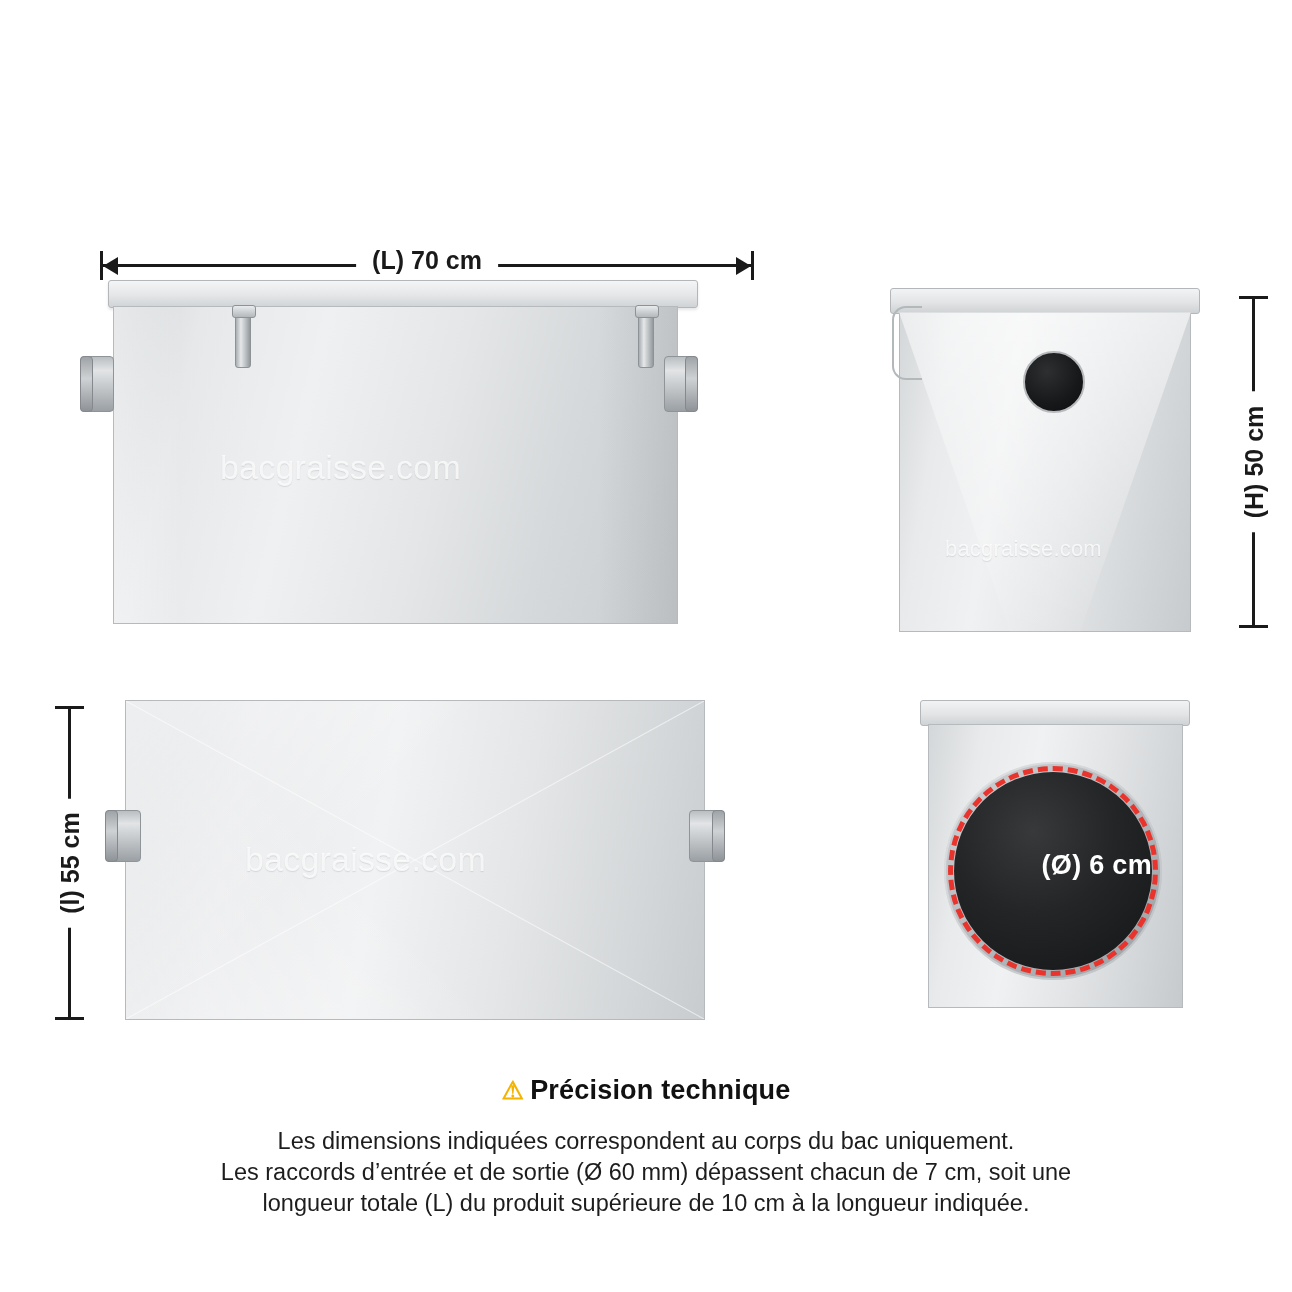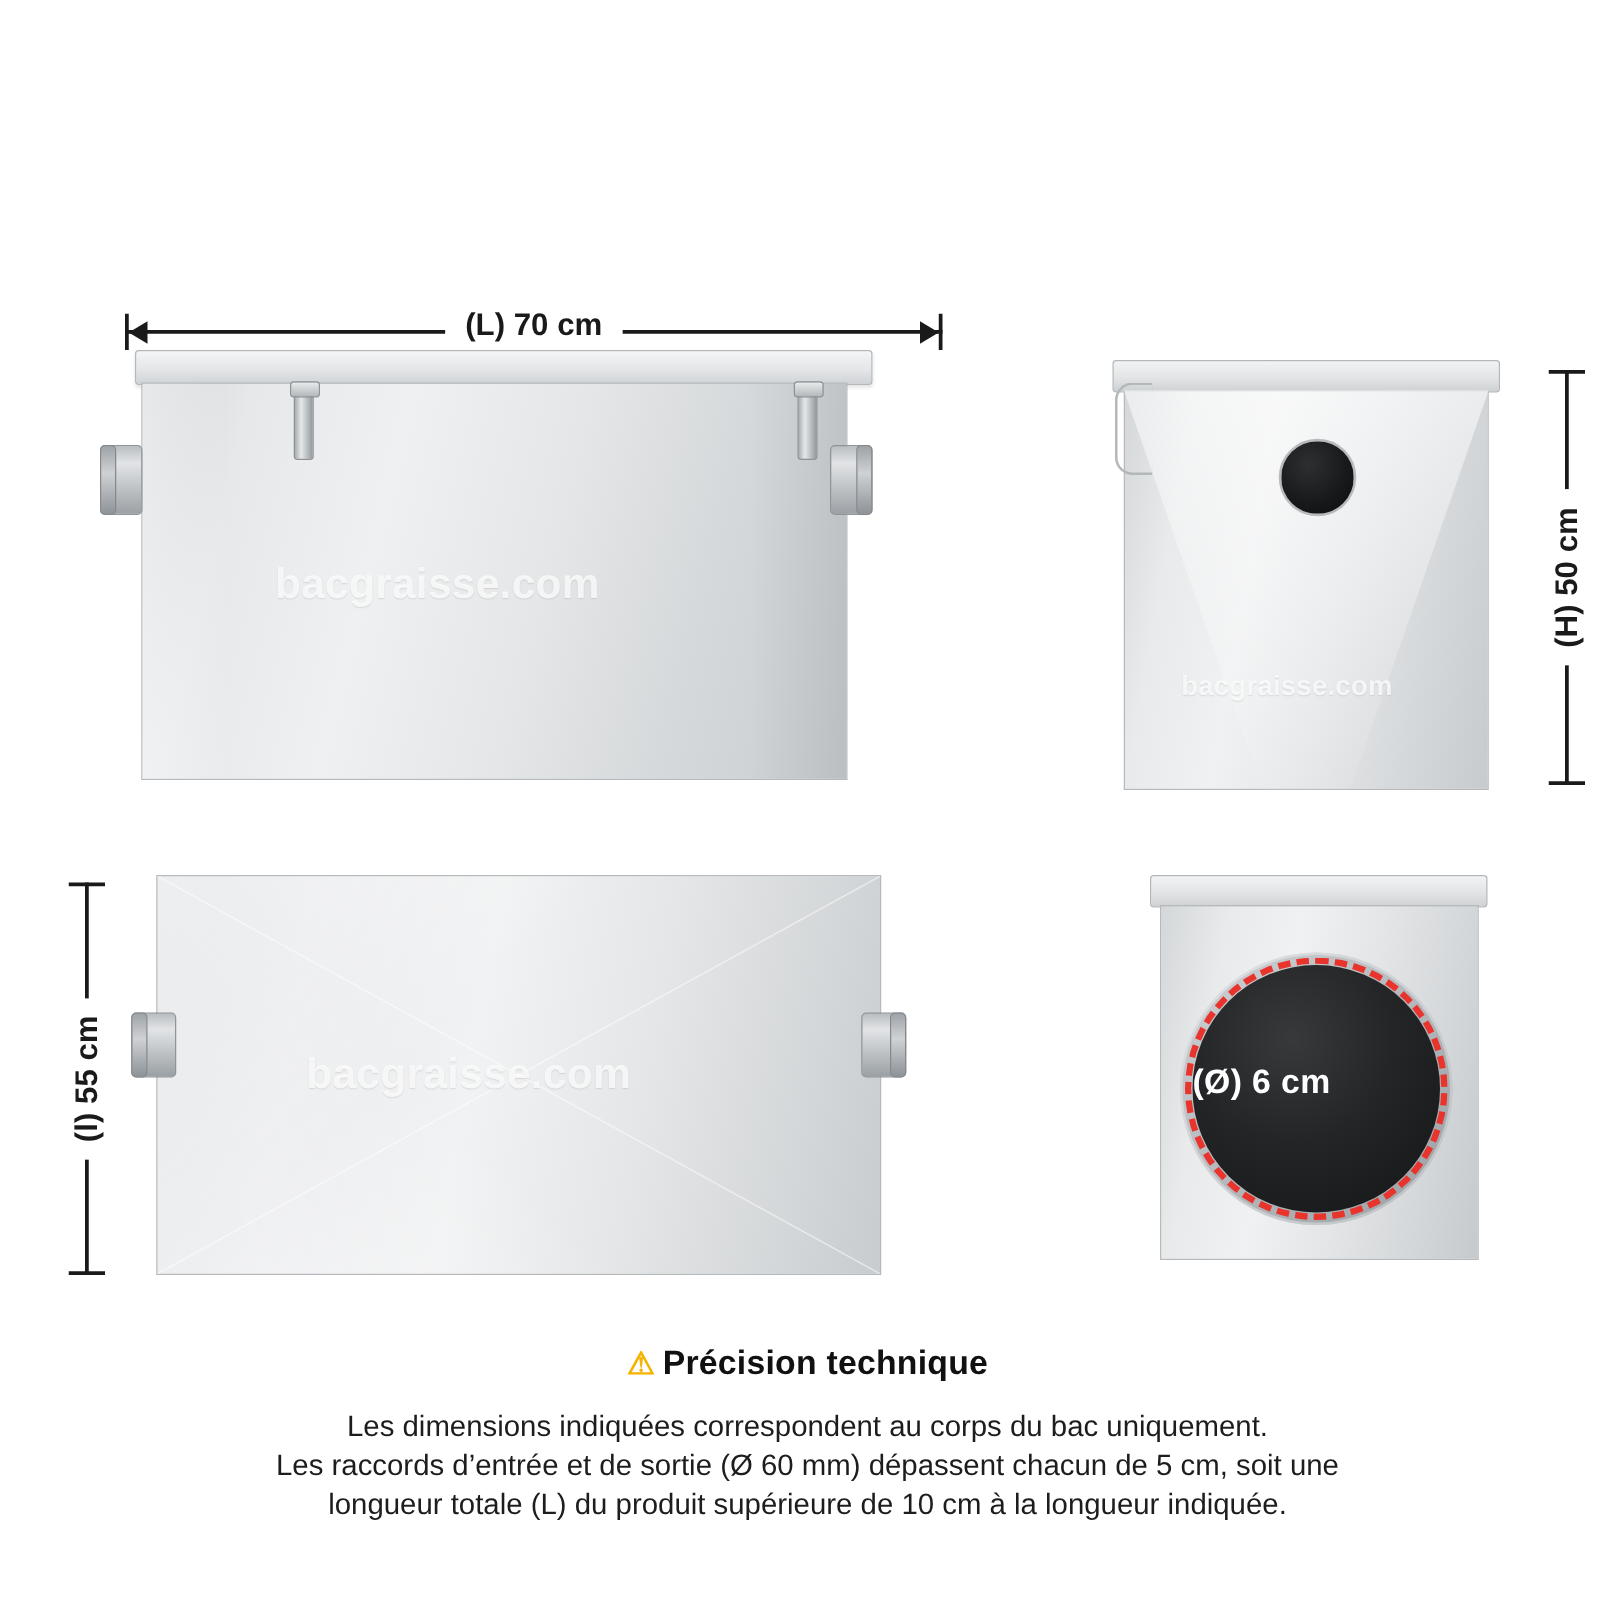--- a/index.html
+++ b/index.html
@@ -103,21 +103,21 @@
     box-sizing: border-box;
   }
   #front-port-left { left: 0px; top: 76px; }
   #front-port-left .cap { left: -1px; }
   #front-port-right { left: 584px; top: 76px; }
   #front-port-right .cap { right: -1px; }
 
   .watermark {
     position: absolute;
     color: rgba(255,255,255,0.78);
-    font-weight: bold;
+    font-weight: normal;
     letter-spacing: 0.2px;
     text-shadow: 0 1px 1px rgba(140,145,150,0.25);
     user-select: none;
     white-space: nowrap;
   }
   #front-watermark {
     left: 140px;
     top: 168px;
     font-size: 34px;
   }
@@ -431,21 +431,21 @@
     height: 210px;
     border-radius: 50%;
     border: 5px dashed #e8342c;
     box-sizing: border-box;
   }
   #detail-view .diameter-label {
     position: absolute;
     left: 34px;
     top: 150px;
     width: 198px;
-    text-align: left;
+    text-align: right;
     color: #ffffff;
     font-size: 27px;
     font-weight: bold;
     letter-spacing: 0.3px;
     z-index: 4;
   }
 
   
   #note-block {
     position: absolute;
@@ -543,17 +543,17 @@
     <div class="bore"></div>
     <div class="dashed"></div>
     <div class="diameter-label">(Ø) 6 cm</div>
   </div>
 
   <div id="note-block">
     <div id="note-title">
       <span class="warn-icon" style="color:#f5b301;">⚠</span><span>Précision technique</span>
     </div>
     <div id="note-body">Les dimensions indiquées correspondent au corps du bac uniquement.
-Les raccords d’entrée et de sortie (Ø 60 mm) dépassent chacun de 5 cm, soit une
+Les raccords d’entrée et de sortie (Ø 60 mm) dépassent chacun de 7 cm, soit une
 longueur totale (L) du produit supérieure de 10 cm à la longueur indiquée.</div>
   </div>
 
 </div>
 
 </body></html>

